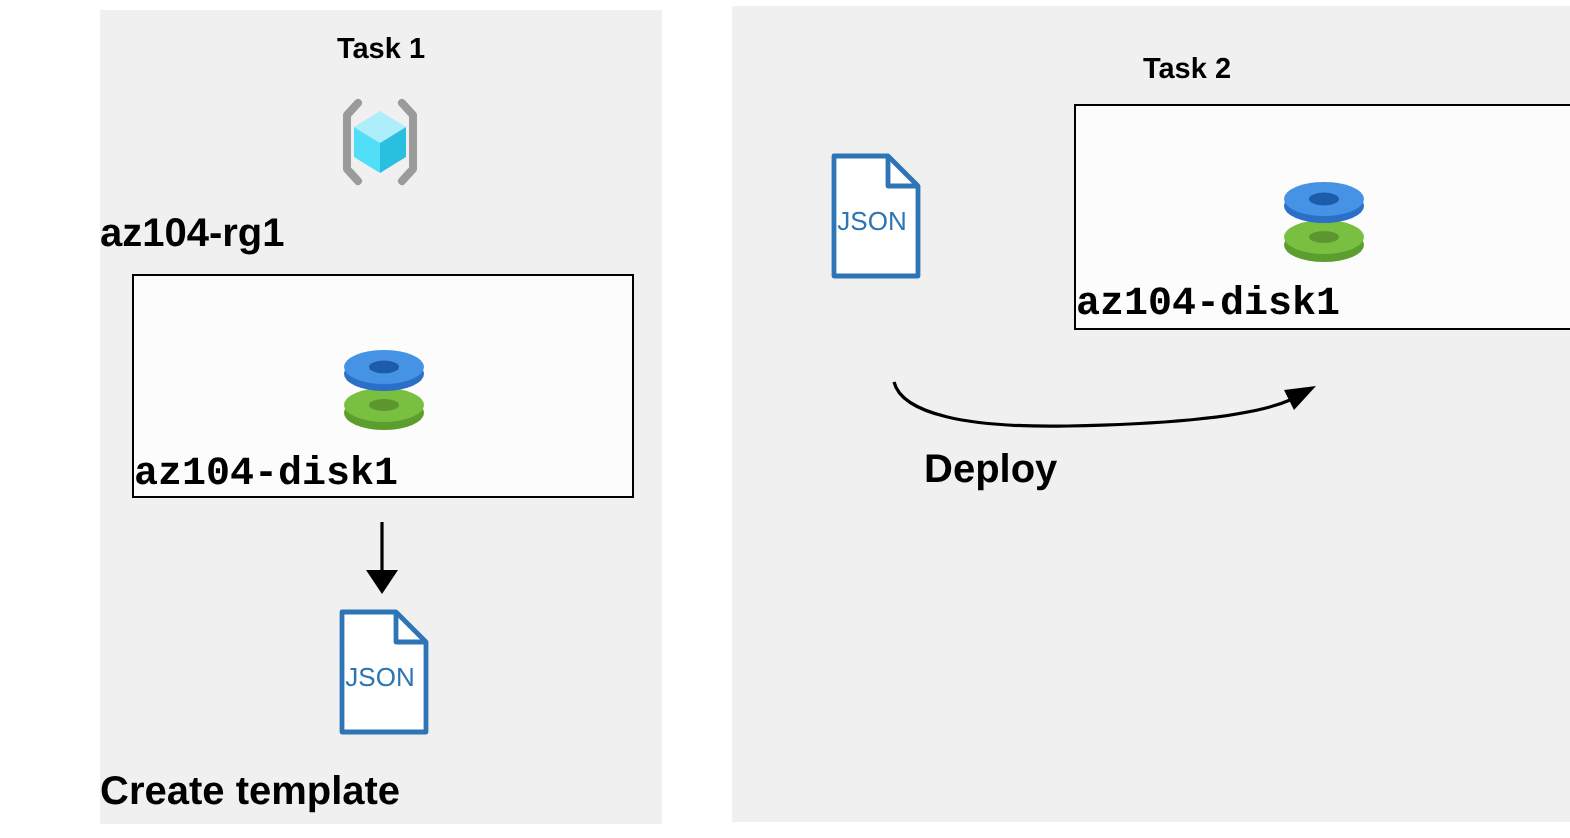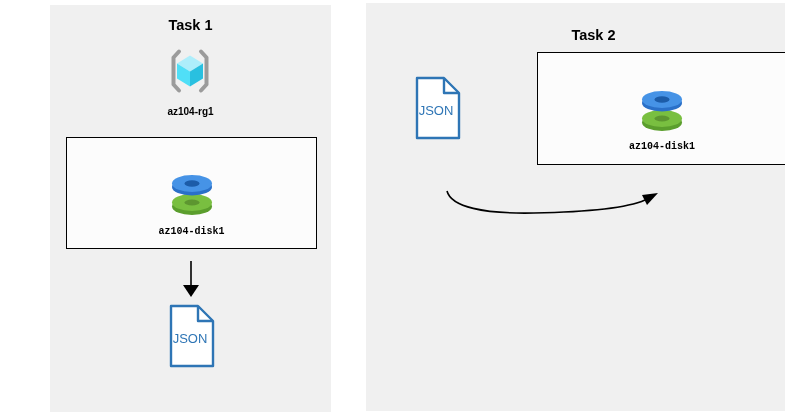--- a/index.html
+++ b/index.html
@@ -18,22 +18,22 @@
   }
   .panel-1{left:6px;top:5px;width:281px;height:407px;}
   .panel-2{left:322px;top:3px;width:455px;height:408px;}
   .title{
     position:absolute;left:0;width:100%;
     text-align:center;
     font-size:14.5px;font-weight:bold;
   }
   .label{
     position:absolute;
-    text-align:center;
-    font-size:10px;font-weight:bold;
+    text-align:left;
+    font-size:20px;font-weight:bold;
     white-space:nowrap;
   }
   .full{left:0;width:100%;}
   .box{
     position:absolute;
     background:var(--box-bg,#fcfcfc);
     border:1.5px solid var(--box-border,#000);
     box-sizing:border-box;
   }
   .box .icon-slot{position:absolute;left:50%;transform:translateX(-50%);top:33px;}
@@ -98,20 +98,21 @@
       <line class="arrow-stroke" x1="10" y1="1" x2="10" y2="26"></line>
       <polygon class="arrow-head" points="2,25 18,25 10,37"></polygon>
     </svg>
 
     <svg class="abs" style="left:117px;top:299px" width="49" height="64" viewBox="0 0 49 64">
       <path class="doc-outline" d="M4 2 L31 2 L46 17 L46 62 L4 62 Z"></path>
       <path class="doc-fold" d="M31 2 L31 17 L46 17"></path>
       <text class="doc-text" x="23" y="39">JSON</text>
     </svg>
 
+    <div class="label full" style="top:380px">Create template</div>
   </section>
 
   <section class="panel panel-2">
 
     <div class="title" style="top:24px">Task 2</div>
 
     <svg class="abs" style="left:47px;top:73px" width="49" height="64" viewBox="0 0 49 64">
       <path class="doc-outline" d="M4 2 L31 2 L46 17 L46 62 L4 62 Z"></path>
       <path class="doc-fold" d="M31 2 L31 17 L46 17"></path>
       <text class="doc-text" x="23" y="39">JSON</text>
@@ -128,15 +129,16 @@
         <ellipse class="disk-blue-hole" cx="24" cy="12.5" rx="7.5" ry="3.2"></ellipse>
       </svg>
       <div class="label">az104-disk1</div>
     </div>
 
     <svg class="abs" style="left:73px;top:180px" width="230" height="40" viewBox="0 0 230 40">
       <path class="arrow-stroke" d="M8 8 C 12 24, 45 31, 95 30 C 148 29, 188 25, 206 17"></path>
       <polygon class="arrow-head" points="219,10 208,22 203,12"></polygon>
     </svg>
 
+    <div class="label" style="left:96px;width:160px;top:221px">Deploy</div>
   </section>
 
 </div>
 
 </body></html>

